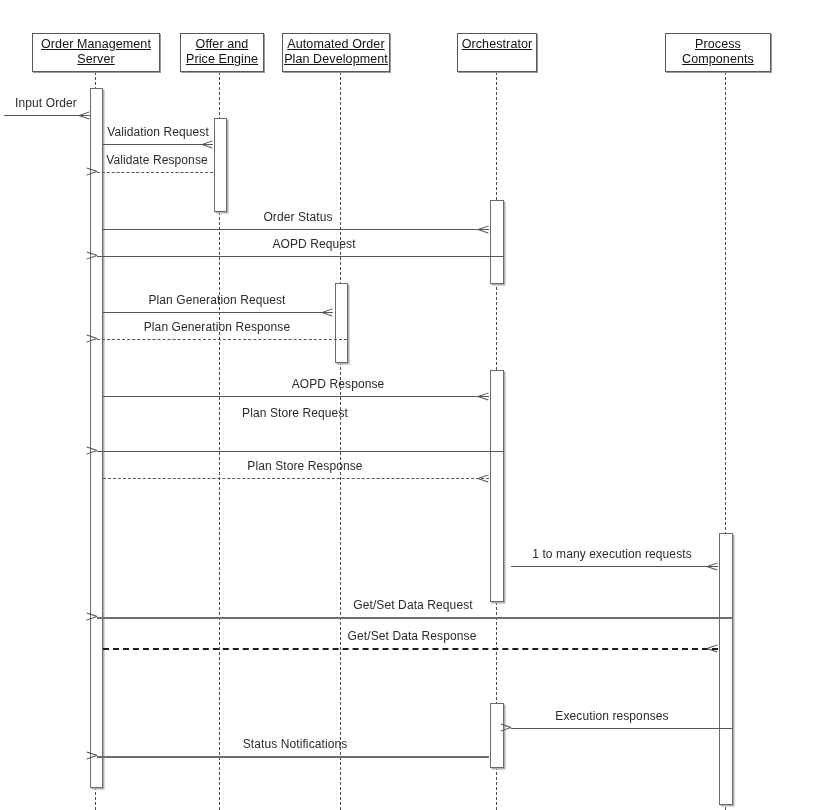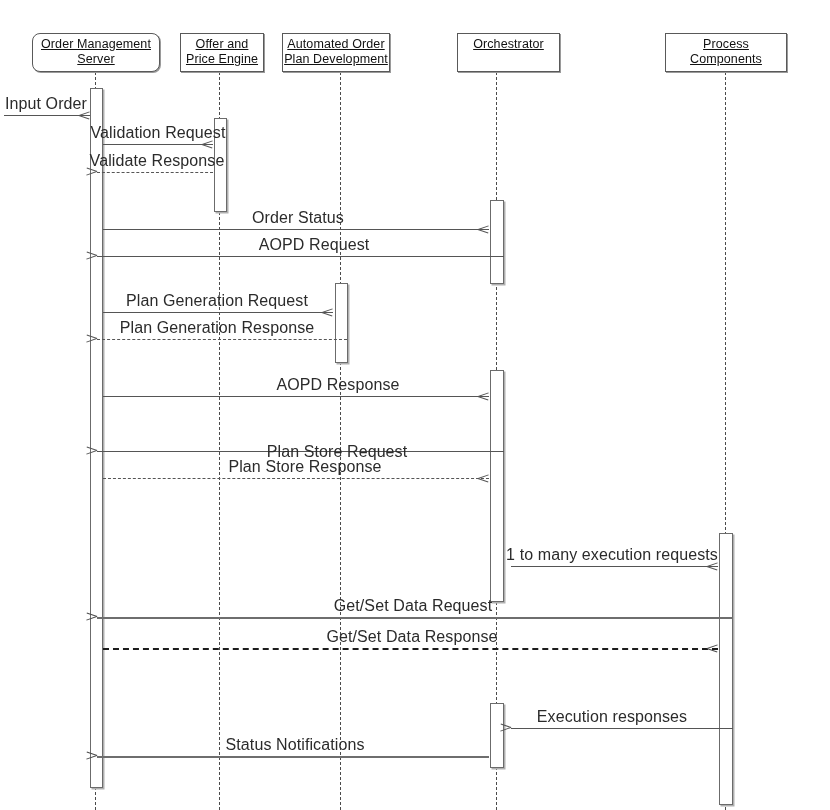--- a/index.html
+++ b/index.html
@@ -70,21 +70,21 @@
     transform-origin:0 0;
   }
   .msg.thick .ah i{border-top-width:1.8px;border-top-color:#4a4a4a;}
   .ah.right i:nth-child(1){left:-11px;top:0;transform:rotate(19deg);}
   .ah.right i:nth-child(2){left:-11px;top:0;transform:rotate(-19deg);}
   .ah.left i:nth-child(1){left:0;top:0;transform:rotate(161deg);}
   .ah.left i:nth-child(2){left:0;top:0;transform:rotate(-161deg);}
 
   .msg-label{
     position:absolute;
-    font-size:16px;
+    font-size:12px;
     line-height:13px;
     color:#2b2b2b;
     white-space:nowrap;
     transform:translate(-50%,-100%);
     letter-spacing:.1px;
   }
 </style>
 </head>
 <body>
 
@@ -170,21 +170,21 @@
         </div>
       </div>
       <div class="msg-label" style="left: 298px; top: 391px; margin-left: 40px;">AOPD Response</div>
       <div class="msg " style="left: 97px; width: 407px; top: 451px;">
         <div class="line"></div>
         <div class="ah left" style="left: 0px;">
           <i></i>
           <i></i>
         </div>
       </div>
-      <div class="msg-label" style="left: 295px; top: 458px; margin-left: 42px;">Plan Store Request</div>
+      <div class="msg-label" style="left: 295px; top: 420px;">Plan Store Request</div>
       <div class="msg dashed " style="left: 103px; width: 386px; top: 478px;">
         <div class="line"></div>
         <div class="ah right" style="left: 386px;">
           <i></i>
           <i></i>
         </div>
       </div>
       <div class="msg-label" style="left: 297px; top: 473px; padding-left: 16px;">Plan Store Response</div>
       <div class="msg " style="left: 511px; width: 207px; top: 566px;">
         <div class="line"></div>
@@ -221,33 +221,33 @@
       <div class="msg thick" style="left: 97px; width: 392px; top: 756px;">
         <div class="line"></div>
         <div class="ah left" style="left: 0px;">
           <i></i>
           <i></i>
         </div>
       </div>
       <div class="msg-label" style="left: 295px; top: 751px;">Status Notifications</div>
     </div>
   <div id="actors-layer">
-      <div class="actor-box" style="left: 32px; top: 33px; width: 128px; height: 39px; border-radius: 8px;">
+      <div class="actor-box" style="left: 32px; top: 33px; width: 128px; height: 39px;">
         <div class="actor-label">Order Management
 Server</div>
       </div>
       <div class="actor-box" style="left: 180px; top: 33px; width: 84px; height: 39px;">
         <div class="actor-label">Offer and
 Price Engine</div>
       </div>
       <div class="actor-box" style="left: 282px; top: 33px; width: 108px; height: 39px;">
         <div class="actor-label">Automated Order
 Plan Development</div>
       </div>
-      <div class="actor-box" style="left: 457px; top: 33px; width: 103px; height: 39px;">
+      <div class="actor-box" style="left: 457px; top: 33px; width: 80px; height: 39px;">
         <div class="actor-label">Orchestrator</div>
       </div>
-      <div class="actor-box" style="left: 665px; top: 33px; width: 122px; height: 39px;">
+      <div class="actor-box" style="left: 665px; top: 33px; width: 106px; height: 39px;">
         <div class="actor-label">Process
 Components</div>
       </div>
     </div>
 </div>
 
 </body></html>

